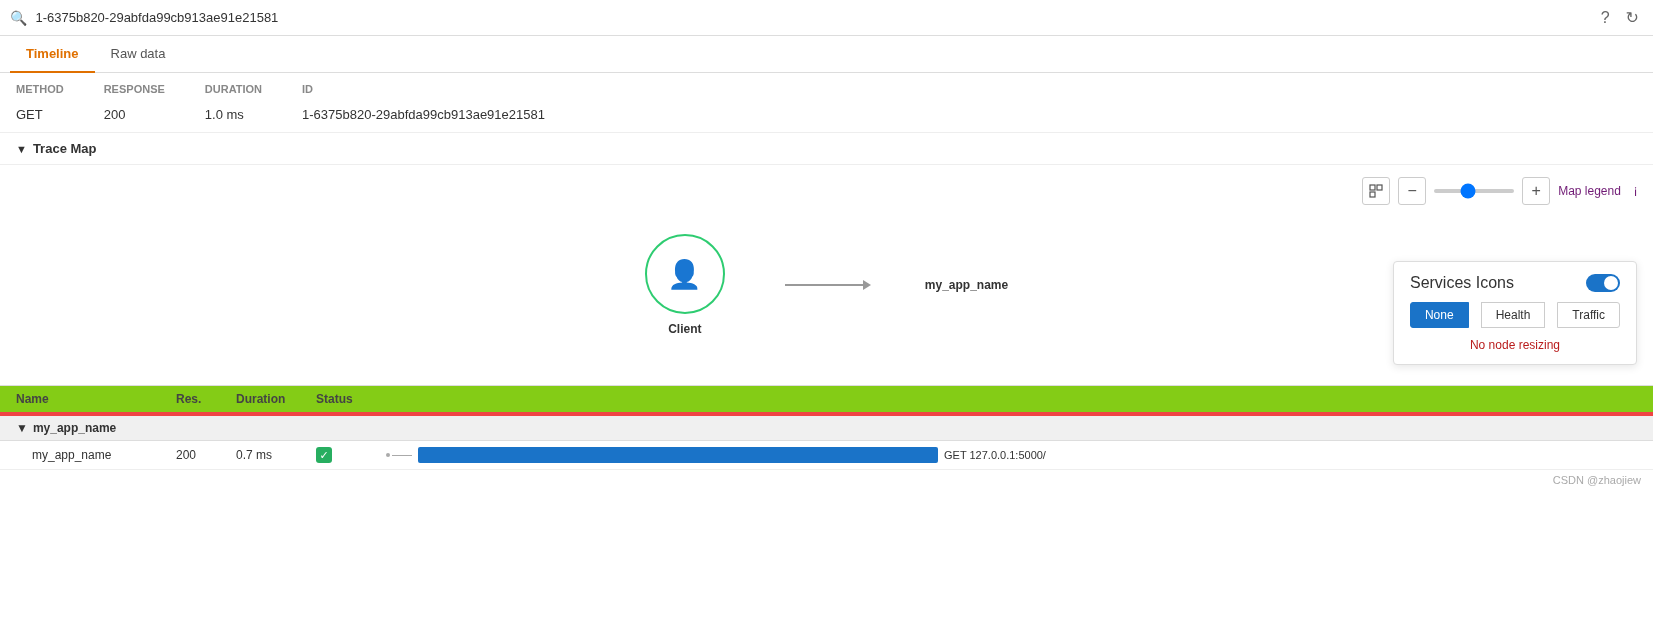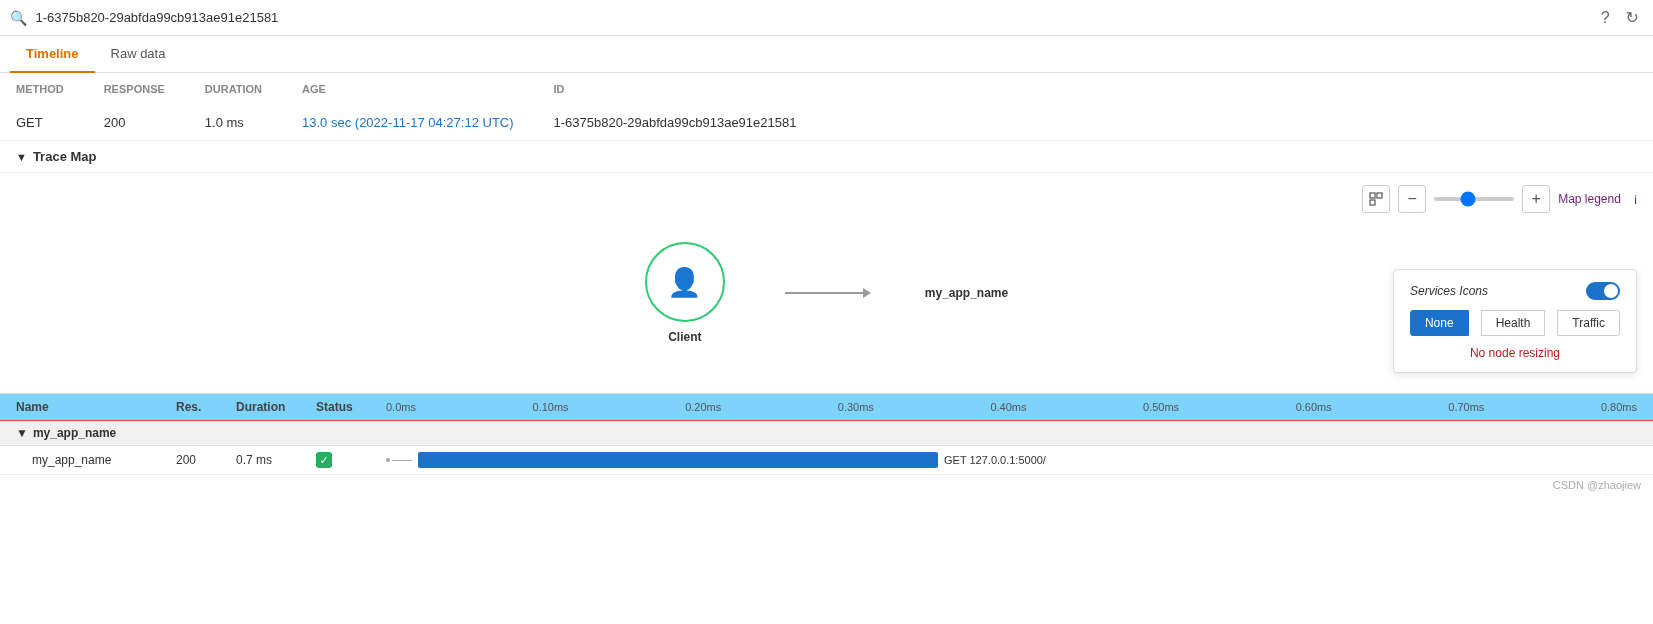--- a/index.html
+++ b/index.html
@@ -32,21 +32,21 @@
     }
     .tab.active {
       color: #e07000; border-bottom-color: #e07000; font-weight: 600;
     }
 
     
     .metadata-row {
       display: flex; gap: 40px; padding: 10px 16px; border-bottom: 1px solid #eee;
       background: #fff;
     }
-    .meta-col { display: flex; flex-direction: column; gap: 20px; }
+    .meta-col { display: flex; flex-direction: column; gap: 12px; }
     .meta-label { font-size: 11px; color: #888; font-weight: 600; text-transform: uppercase; }
     .meta-value { font-size: 13px; color: #333; }
     .meta-value.link { color: #1a73c8; }
 
     
     .trace-section { background: #fff; position: relative; }
     .trace-header {
       display: flex; align-items: center; padding: 8px 16px;
       border-bottom: 1px solid #eee; cursor: pointer;
     }
@@ -110,21 +110,21 @@
     }
 
     
     .legend-panel {
       position: absolute; right: 16px; bottom: 20px;
       border: 1px solid #ddd; background: #fff; padding: 12px 16px;
       min-width: 200px; border-radius: 4px;
       box-shadow: 0 2px 8px rgba(0,0,0,0.1);
     }
     .legend-row { display: flex; align-items: center; justify-content: space-between; margin-bottom: 10px; }
-    .legend-label { font-size: 12px; color: #333; font-style: italic; }
+    .legend-label { font-size: 16px; color: #333; }
     .toggle-switch { position: relative; display: inline-block; width: 34px; height: 18px; }
     .toggle-switch input { opacity: 0; width: 0; height: 0; }
     .toggle-slider {
       position: absolute; cursor: pointer; top: 0; left: 0; right: 0; bottom: 0;
       background: #1a73c8; border-radius: 18px; transition: .2s;
     }
     .toggle-slider::before {
       position: absolute; content: ""; height: 14px; width: 14px;
       left: 18px; bottom: 2px; background: white; border-radius: 50%; transition: .2s;
     }
@@ -138,22 +138,22 @@
     .btn-group button:last-child { border-radius: 0 3px 3px 0; }
     .btn-group button:not(:first-child):not(:last-child) { border-radius: 0; }
 
     .no-resize-text { font-size: 12px; color: #b91c1c; text-align: center; margin-top: 6px; }
 
     
     .timeline-section { background: #f5f5f5; border-top: 1px solid #ddd; }
     .timeline-header {
       display: grid;
       grid-template-columns: 160px 60px 80px 70px 1fr;
-      padding: 6px 16px; background: #7dd3fc;
-      border-bottom: 1px solid #ef4444; font-size: 12px; font-weight: 600; color: #444;
+      padding: 6px 16px; background: #84cc16;
+      border-bottom: 4px solid #ef4444; font-size: 12px; font-weight: 600; color: #444;
       align-items: center;
     }
     .timeline-time-headers {
       display: flex; justify-content: space-between;
       font-size: 11px; color: #555; font-weight: 400;
     }
 
     .timeline-group-row {
       display: grid; grid-template-columns: 160px 60px 80px 70px 1fr;
       padding: 5px 16px; background: #f0f0f0; border-bottom: 1px solid #ddd;
@@ -209,24 +209,20 @@
     <span class="meta-label">Method</span>
     <span class="meta-value">GET</span>
   </div>
   <div class="meta-col">
     <span class="meta-label">Response</span>
     <span class="meta-value">200</span>
   </div>
   <div class="meta-col">
     <span class="meta-label">Duration</span>
     <span class="meta-value">1.0 ms</span>
-  </div>
-  <div class="meta-col">
-    <span class="meta-label">Age</span>
-    <span class="meta-value link">13.0 sec (2022-11-17 04:27:12 UTC)</span>
   </div>
   <div class="meta-col">
     <span class="meta-label">ID</span>
     <span class="meta-value">1-6375b820-29abfda99cb913ae91e21581</span>
   </div>
 </div>
 
 <div class="trace-section">
   <div class="trace-header">
     <span class="chevron">▼</span>
@@ -293,31 +289,20 @@
     </div>
   </div>
 </div>
 
 <div class="timeline-section">
   <div class="timeline-header">
     <span>Name</span>
     <span>Res.</span>
     <span>Duration</span>
     <span>Status</span>
-    <div class="timeline-time-headers">
-      <span>0.0ms</span>
-      <span>0.10ms</span>
-      <span>0.20ms</span>
-      <span>0.30ms</span>
-      <span>0.40ms</span>
-      <span>0.50ms</span>
-      <span>0.60ms</span>
-      <span>0.70ms</span>
-      <span>0.80ms</span>
-    </div>
   </div>
 
   <div class="timeline-group-row">
     <div class="group-label">
       <span>▼</span>
       <span>my_app_name</span>
     </div>
     <span></span>
       <span></span>
       <span></span>

